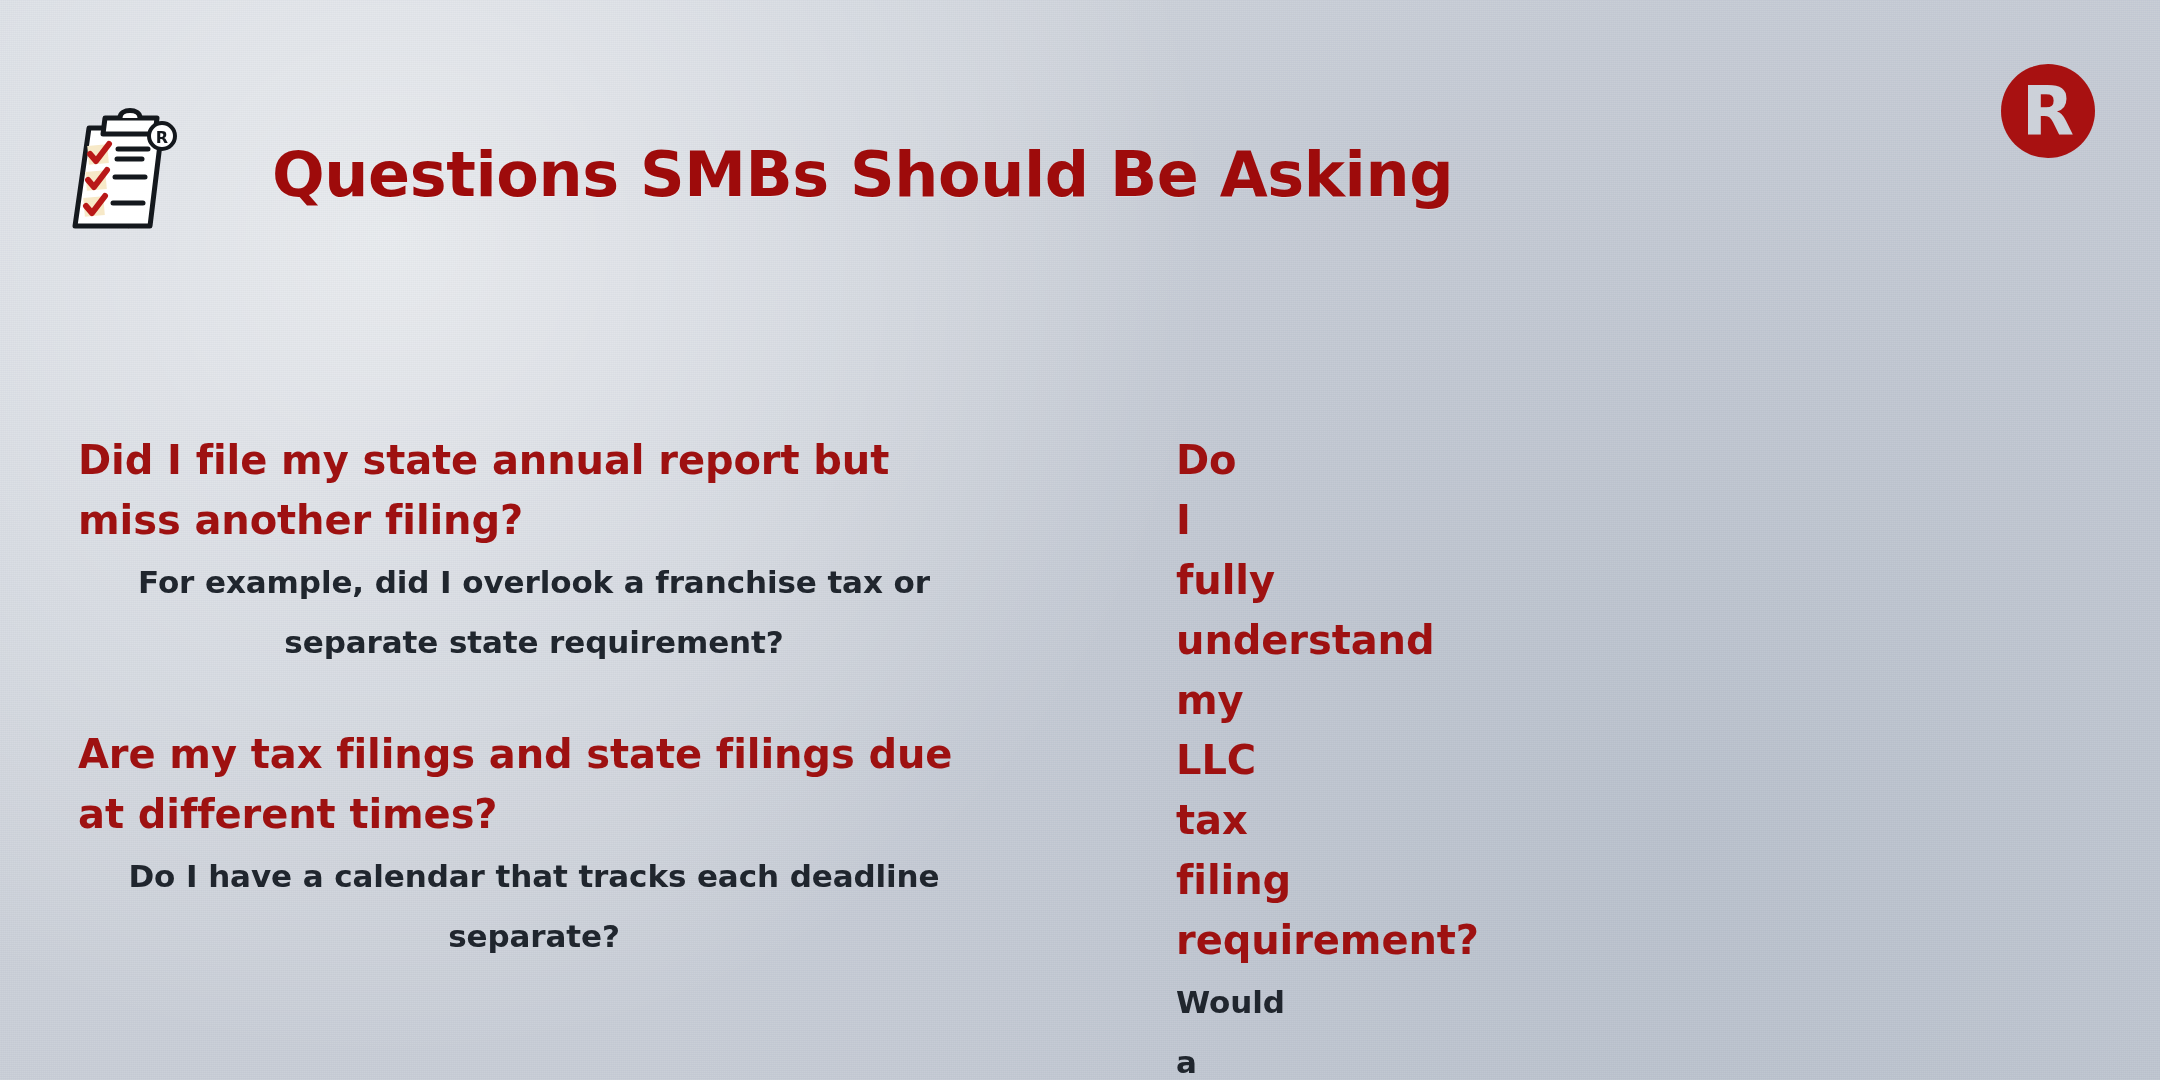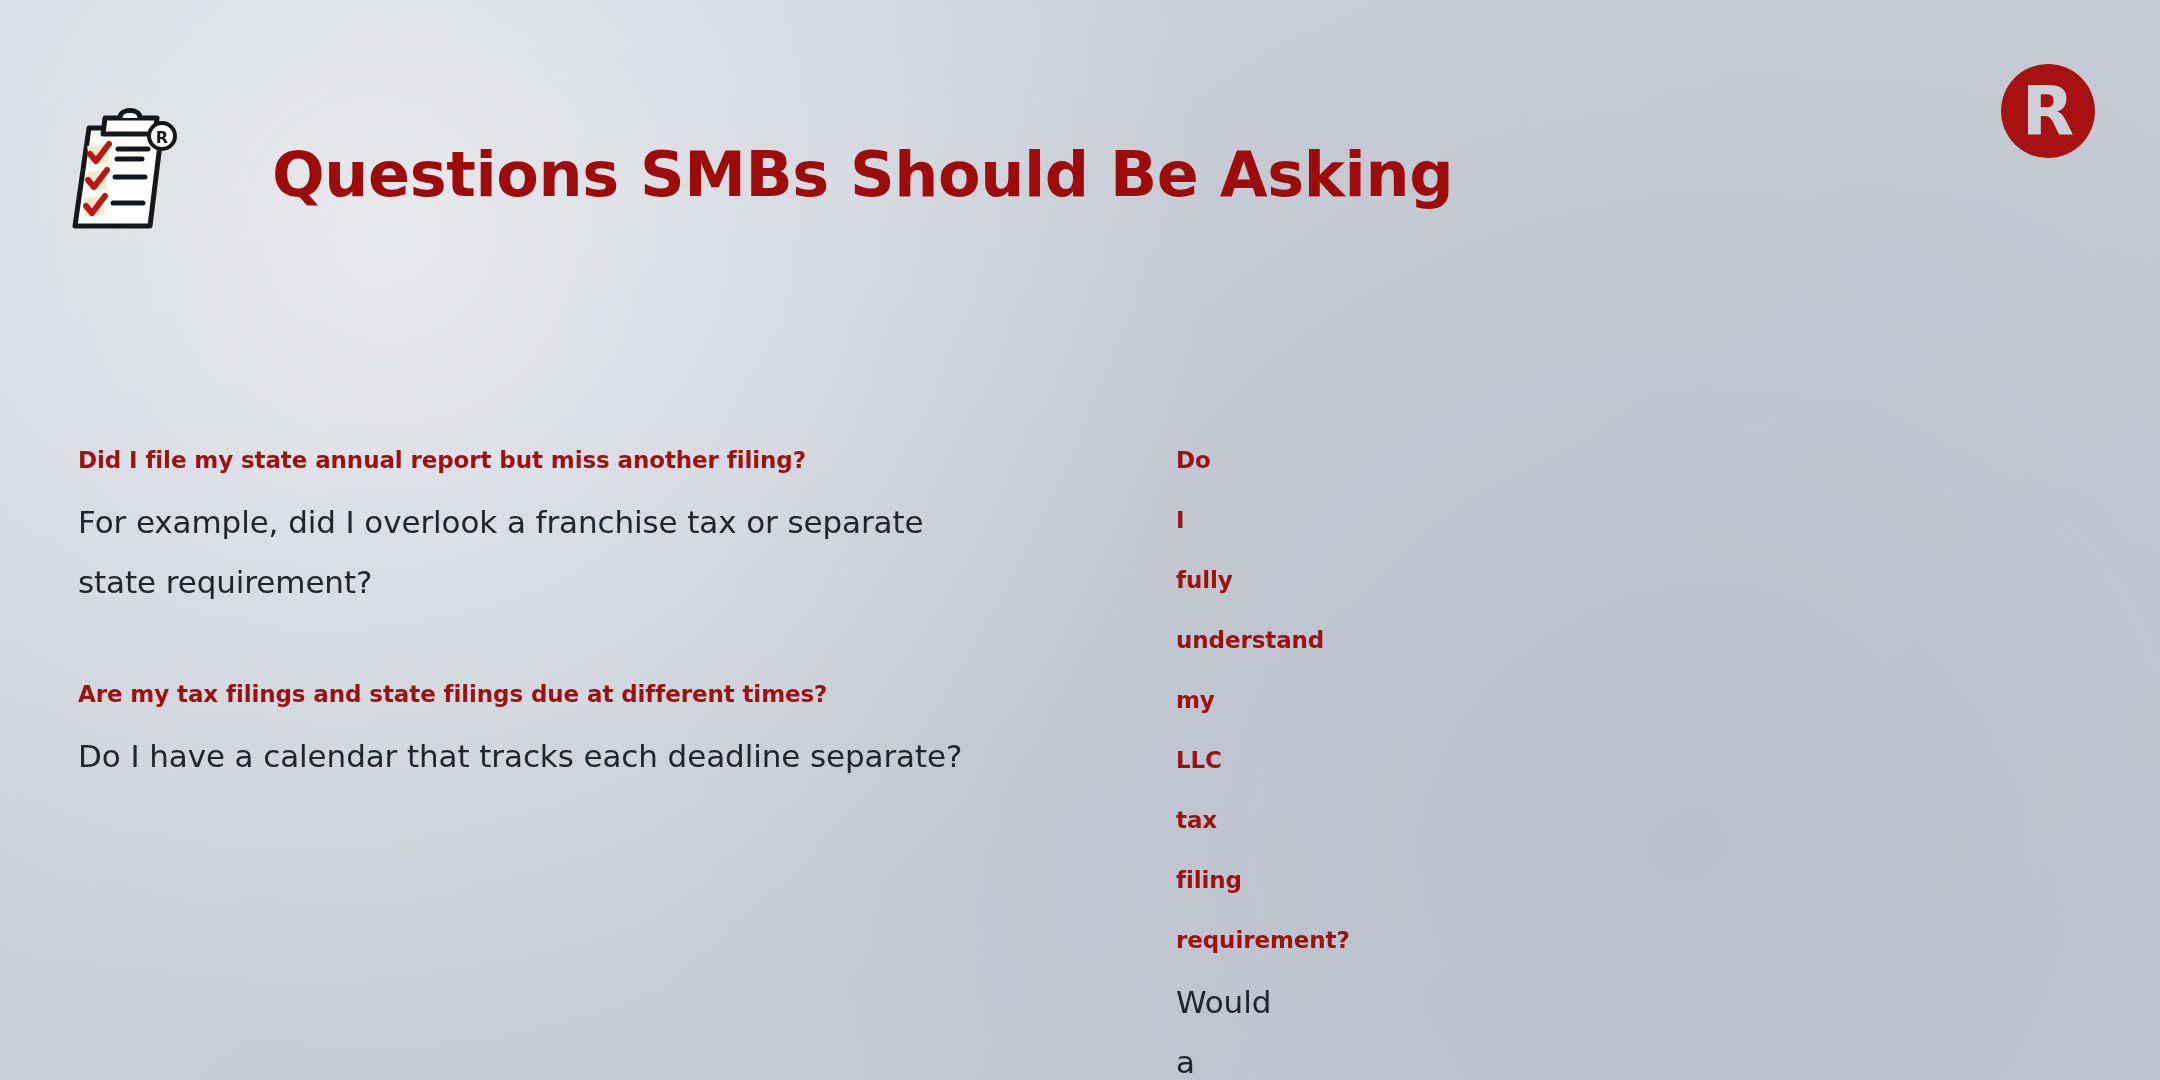--- a/index.html
+++ b/index.html
@@ -83,34 +83,35 @@
   }
   .column.left  { width: 1080px; padding-left: 78px;  padding-right: 90px; }
   .column.right { width: 1080px; padding-left: 1014px; padding-right: 60px; margin-left: -918px; }
 
   .qa-block { margin-bottom: 52px; }
   .qa-block:last-child { margin-bottom: 0; }
 
   .question {
     font-family: "DejaVu Sans", sans-serif;
     font-weight: 700;
-    font-size: 23px;
+    font-size: 40px;
     line-height: 60px;
     color: #9e1111;
     margin: 0 0 2px 0;
     letter-spacing: -0.1px;
   }
   .answer {
     font-family: "DejaVu Sans", sans-serif;
-    font-weight: 400;
+    font-weight: 700;
     font-size: 31px;
     line-height: 60px;
     color: #20262e;
     margin: 0;
     letter-spacing: -0.1px;
+    text-align: center;
   }
 
   
   .column.right .qa-block.first { margin-bottom: 70px; }
 </style>
 </head>
 <body>
 
 <div id="canvas">
 

